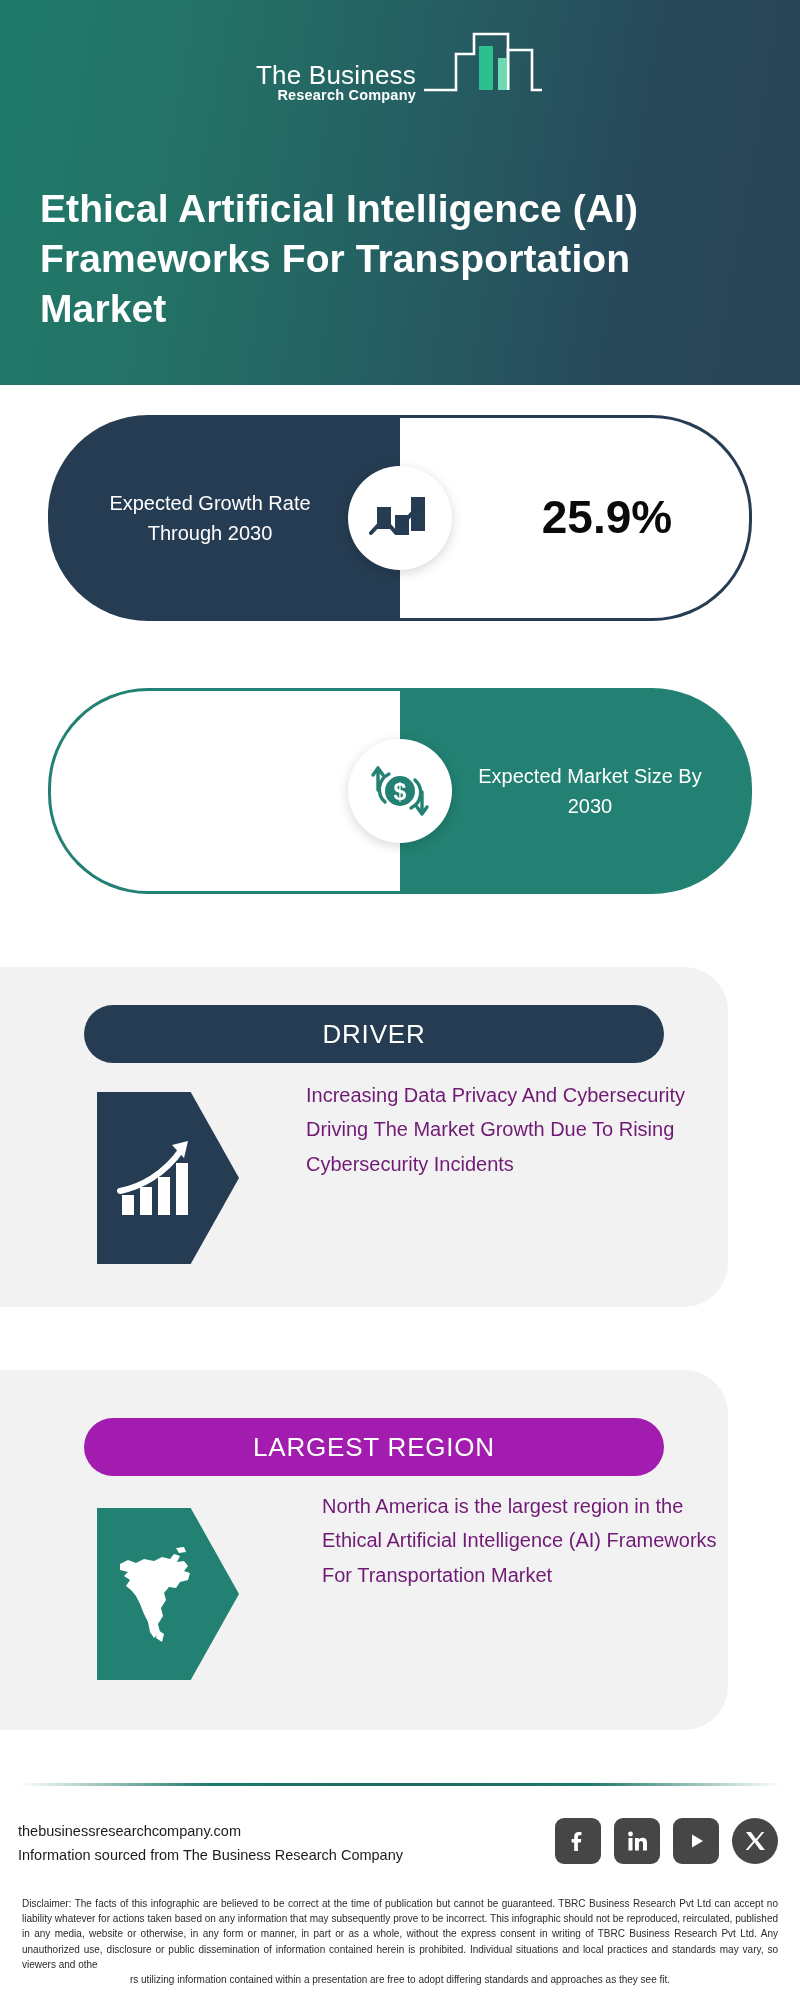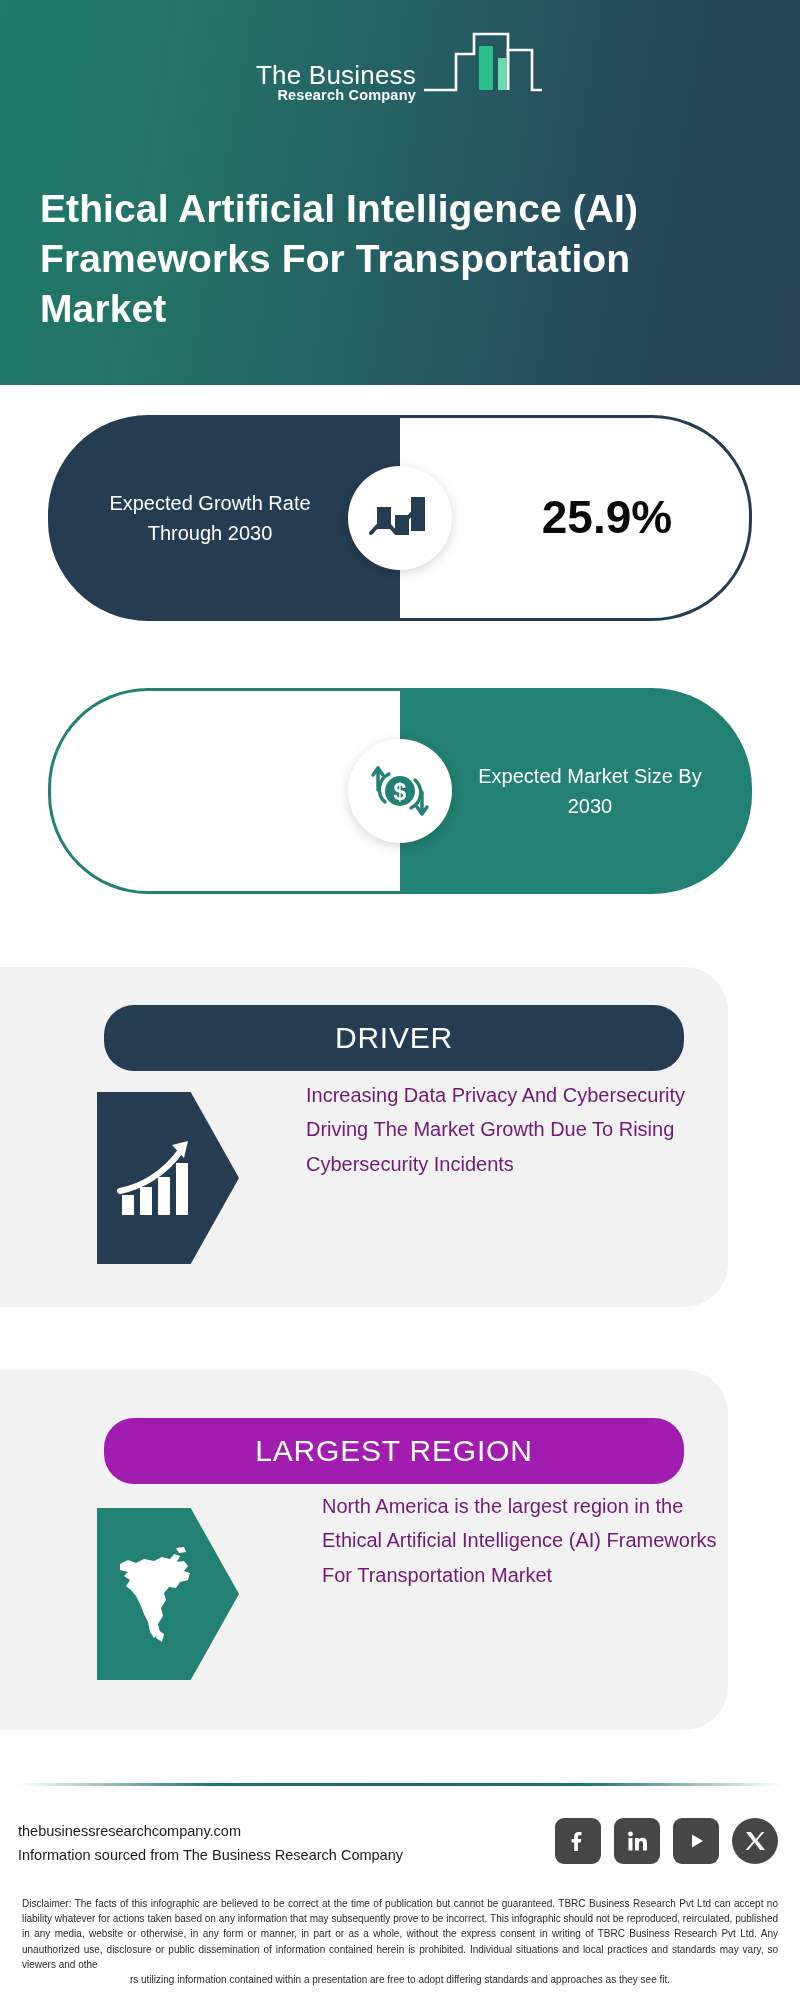--- a/index.html
+++ b/index.html
@@ -98,24 +98,24 @@
   
   .card {
     position:absolute; left:0; width:728px;
     background:#f2f2f2;
     border-radius:0 44px 44px 0;
   }
   .card-driver { top:967px; height:340px; }
   .card-region { top:1370px; height:360px; }
 
   .badge {
-    position:absolute; left:104px; width:580px; height:66px;
+    position:absolute; left:84px; width:580px; height:58px;
     border-radius:30px;
     display:flex; align-items:center; justify-content:center;
-    color:#ffffff; font-size:30px; letter-spacing:.8px;
+    color:#ffffff; font-size:26px; letter-spacing:.8px;
   }
   .badge-driver { top:1005px; background:#253c52; }
   .badge-region { top:1418px; background:#a21caf; }
 
   .hex {
     position:absolute; width:142px; height:172px;
     clip-path:polygon(0% 0%, 66% 0%, 100% 50%, 66% 100%, 0% 100%);
     display:flex; align-items:center; justify-content:center;
   }
   .hex-driver { left:97px; top:1092px; background:#253c52; }

